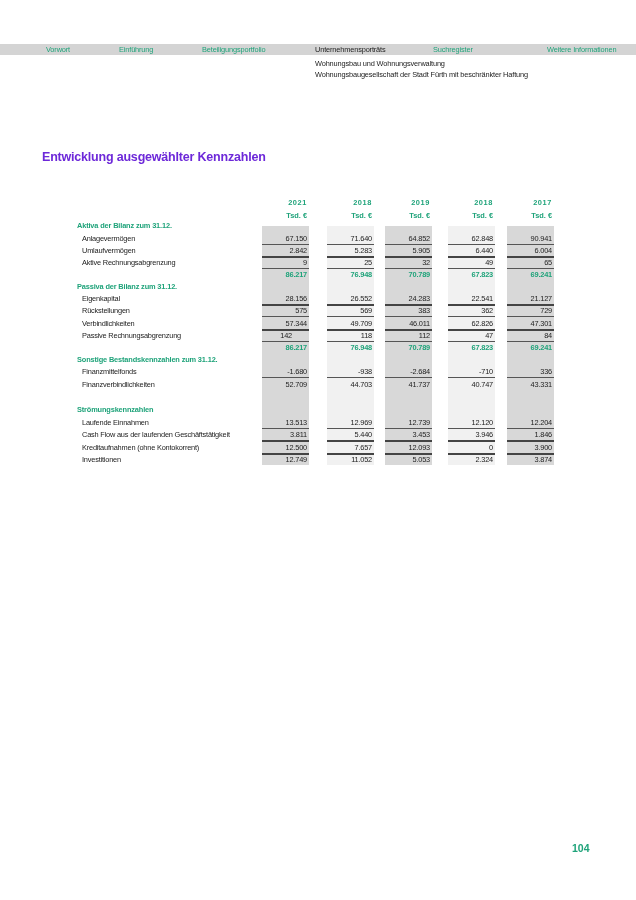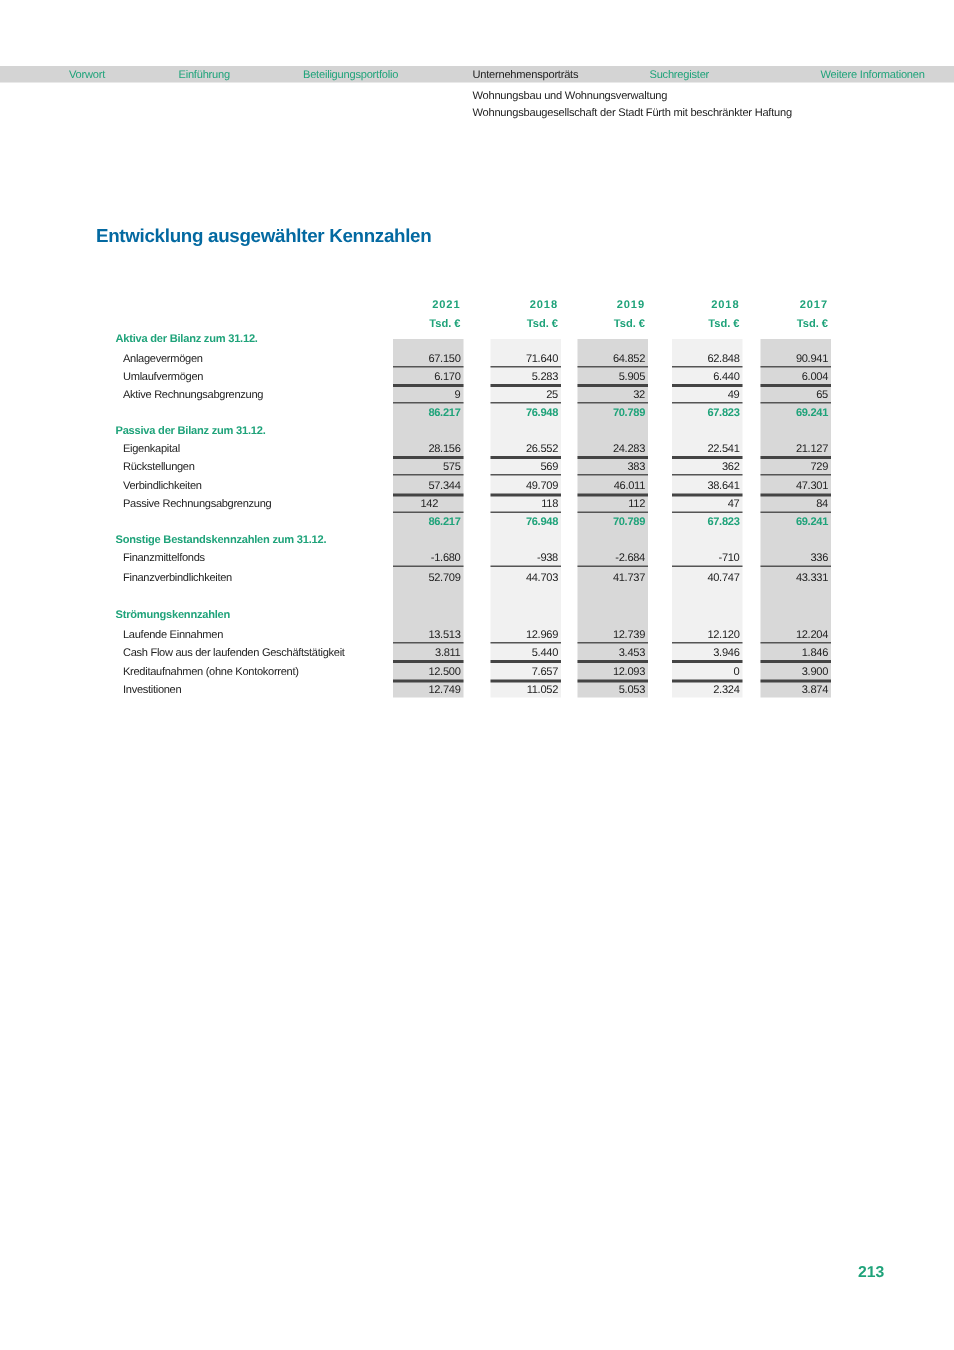--- a/index.html
+++ b/index.html
@@ -2,21 +2,21 @@
 <html><head>
 <meta charset="utf-8">
 <style>
   html, body { margin:0; padding:0; background:#ffffff; }
   body { width:636px; height:900px; position:relative; overflow:hidden;
          font-family:"Liberation Sans", sans-serif; color:#1a1a1a; }
   .navbar { position:absolute; left:0; top:44px; width:636px; height:11px; background:#d4d4d4; }
   .nav-item { position:absolute; top:44px; font-size:7.4px; line-height:11px; color:#1fa37a; letter-spacing:-0.15px; white-space:nowrap; }
   .nav-item.active { color:#222; }
   .subtitle { position:absolute; left:315px; font-size:7.4px; color:#222; letter-spacing:-0.15px; white-space:nowrap; }
-  .heading { position:absolute; left:64px; top:150px; font-size:12.5px; font-weight:bold; color:#0369a1; letter-spacing:-0.2px; white-space:nowrap; }
+  .heading { position:absolute; left:42px; top:150px; font-size:12.5px; font-weight:bold; color:#6d28d9; letter-spacing:-0.2px; white-space:nowrap; }
 
   .col-bg { position:absolute; top:226px; height:239px; }
   .col-dark { background:#d8d8d8; }
   .col-light { background:#f1f1f1; }
 
   .year-hdr { position:absolute; top:198px; font-size:7.4px; font-weight:bold; color:#1fa37a; text-align:right; width:50px; letter-spacing:0.6px; }
   .unit-hdr { position:absolute; top:211px; font-size:7.4px; font-weight:bold; color:#1fa37a; text-align:right; width:50px; }
 
   .section-label { position:absolute; left:77px; font-size:7.4px; font-weight:bold; color:#1fa37a; letter-spacing:-0.15px; white-space:nowrap; }
   .row-label { position:absolute; left:82px; font-size:7.4px; color:#222; letter-spacing:-0.2px; white-space:nowrap; }
@@ -66,21 +66,21 @@
     <div class="rule thin" style="top:244px;left:262px;width:47px"></div>
     <div class="cell" style="top:234px;left:322px">71.640</div>
     <div class="rule thin" style="top:244px;left:327px;width:47px"></div>
     <div class="cell" style="top:234px;left:380px">64.852</div>
     <div class="rule thin" style="top:244px;left:385px;width:47px"></div>
     <div class="cell" style="top:234px;left:443px">62.848</div>
     <div class="rule thin" style="top:244px;left:448px;width:47px"></div>
     <div class="cell" style="top:234px;left:502px">90.941</div>
     <div class="rule thin" style="top:244px;left:507px;width:47px"></div>
     <div class="row-label" style="top:246px">Umlaufvermögen</div>
-    <div class="cell" style="top:246px;left:257px">6.170</div>
+    <div class="cell" style="top:246px;left:257px">2.842</div>
     <div class="rule thick" style="top:256px;left:262px;width:47px"></div>
     <div class="cell" style="top:246px;left:322px">5.283</div>
     <div class="rule thick" style="top:256px;left:327px;width:47px"></div>
     <div class="cell" style="top:246px;left:380px">5.905</div>
     <div class="rule thick" style="top:256px;left:385px;width:47px"></div>
     <div class="cell" style="top:246px;left:443px">6.440</div>
     <div class="rule thick" style="top:256px;left:448px;width:47px"></div>
     <div class="cell" style="top:246px;left:502px">6.004</div>
     <div class="rule thick" style="top:256px;left:507px;width:47px"></div>
     <div class="row-label" style="top:258px">Aktive Rechnungsabgrenzung</div>
@@ -122,21 +122,21 @@
     <div class="rule thin" style="top:316px;left:448px;width:47px"></div>
     <div class="cell" style="top:306px;left:502px">729</div>
     <div class="rule thin" style="top:316px;left:507px;width:47px"></div>
     <div class="row-label" style="top:319px">Verbindlichkeiten</div>
     <div class="cell" style="top:319px;left:257px">57.344</div>
     <div class="rule thick" style="top:329px;left:262px;width:47px"></div>
     <div class="cell" style="top:319px;left:322px">49.709</div>
     <div class="rule thick" style="top:329px;left:327px;width:47px"></div>
     <div class="cell" style="top:319px;left:380px">46.011</div>
     <div class="rule thick" style="top:329px;left:385px;width:47px"></div>
-    <div class="cell" style="top:319px;left:443px">38.641</div>
+    <div class="cell" style="top:319px;left:443px">62.826</div>
     <div class="rule thick" style="top:329px;left:448px;width:47px"></div>
     <div class="cell" style="top:319px;left:502px">47.301</div>
     <div class="rule thick" style="top:329px;left:507px;width:47px"></div>
     <div class="row-label" style="top:331px">Passive Rechnungsabgrenzung</div>
     <div class="cell" style="top:331px;left:242px">142</div>
     <div class="rule thin" style="top:341px;left:262px;width:47px"></div>
     <div class="cell" style="top:331px;left:322px">118</div>
     <div class="rule thin" style="top:341px;left:327px;width:47px"></div>
     <div class="cell" style="top:331px;left:380px">112</div>
     <div class="rule thin" style="top:341px;left:385px;width:47px"></div>
@@ -202,13 +202,13 @@
     <div class="cell" style="top:443px;left:502px">3.900</div>
     <div class="rule thick" style="top:453px;left:507px;width:47px"></div>
     <div class="row-label" style="top:455px">Investitionen</div>
     <div class="cell" style="top:455px;left:257px">12.749</div>
     <div class="cell" style="top:455px;left:322px">11.052</div>
     <div class="cell" style="top:455px;left:380px">5.053</div>
     <div class="cell" style="top:455px;left:443px">2.324</div>
     <div class="cell" style="top:455px;left:502px">3.874</div>
   </div>
 
-<div class="page-num">213</div>
+<div class="page-num">104</div>
 
 </body></html>

